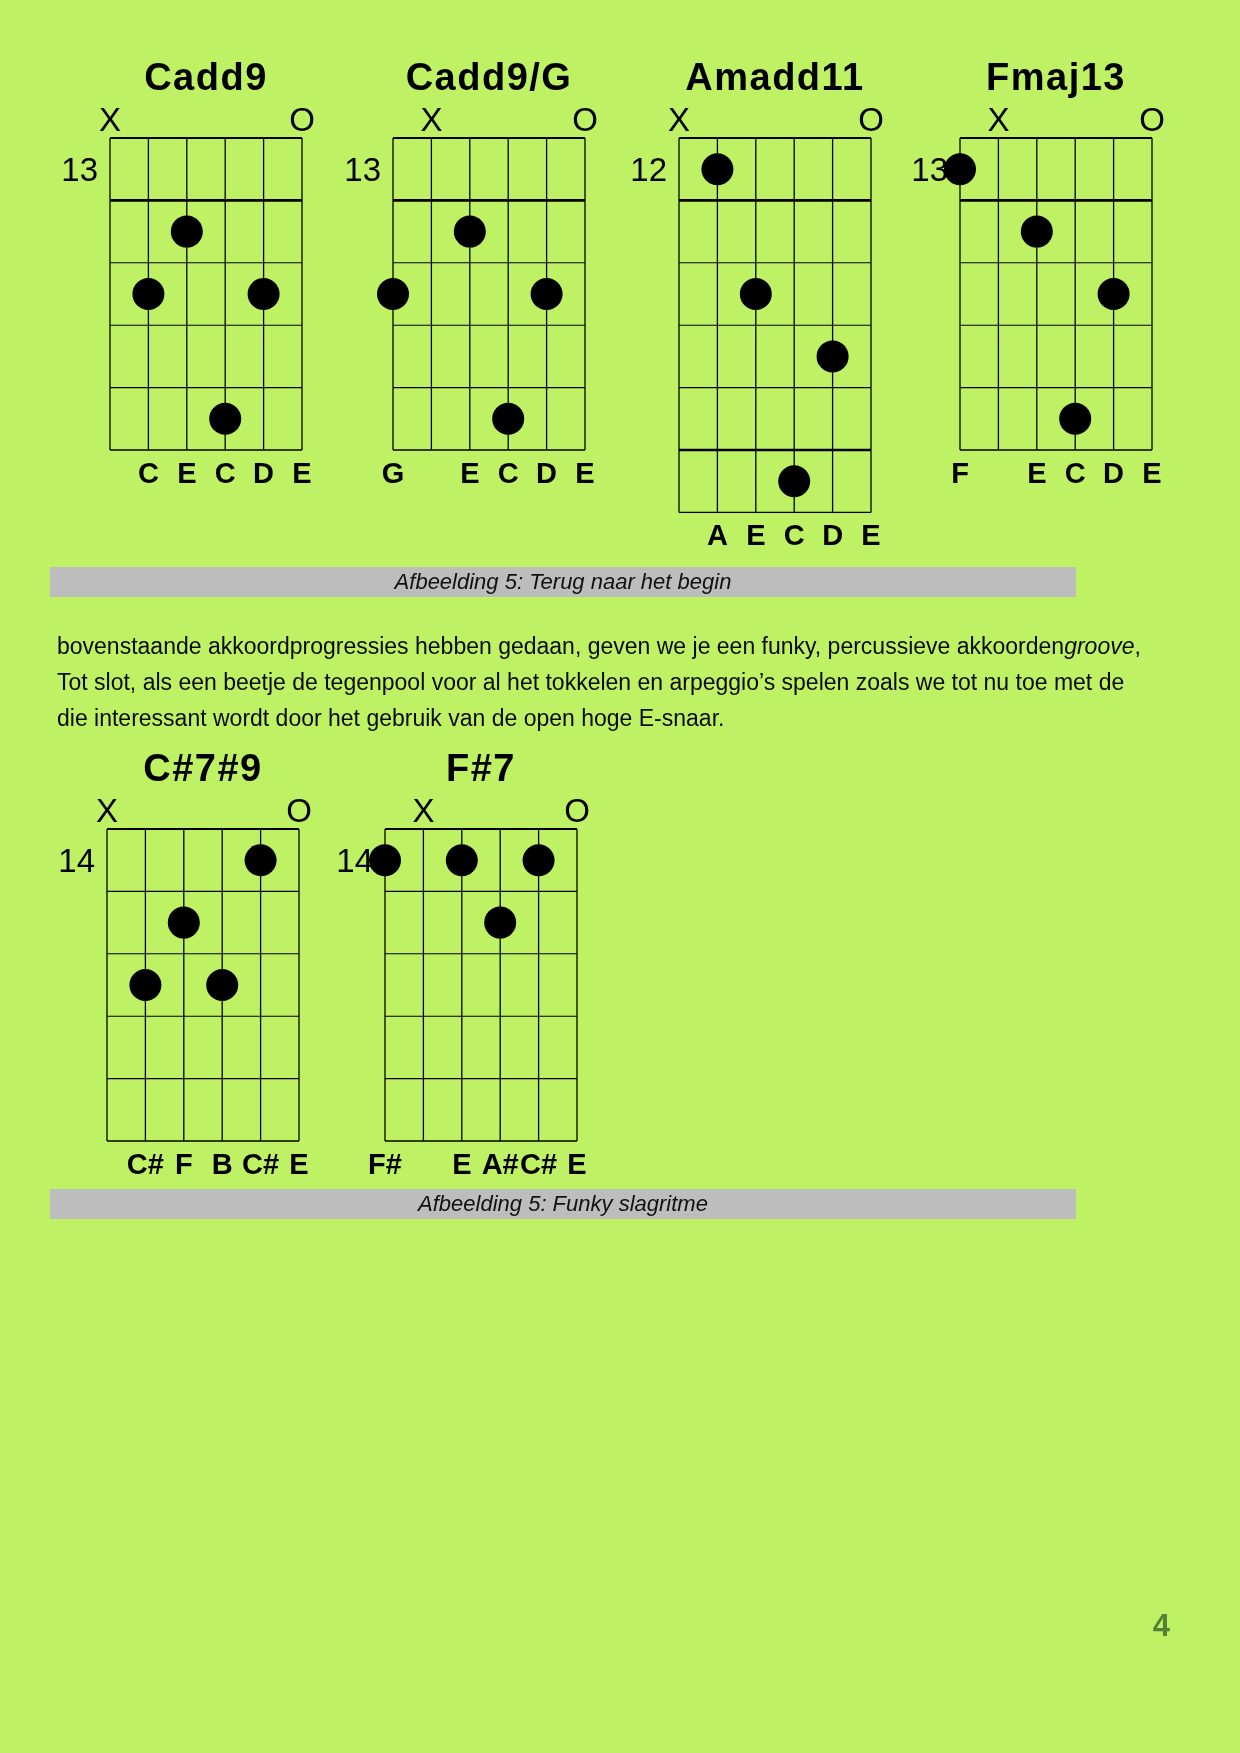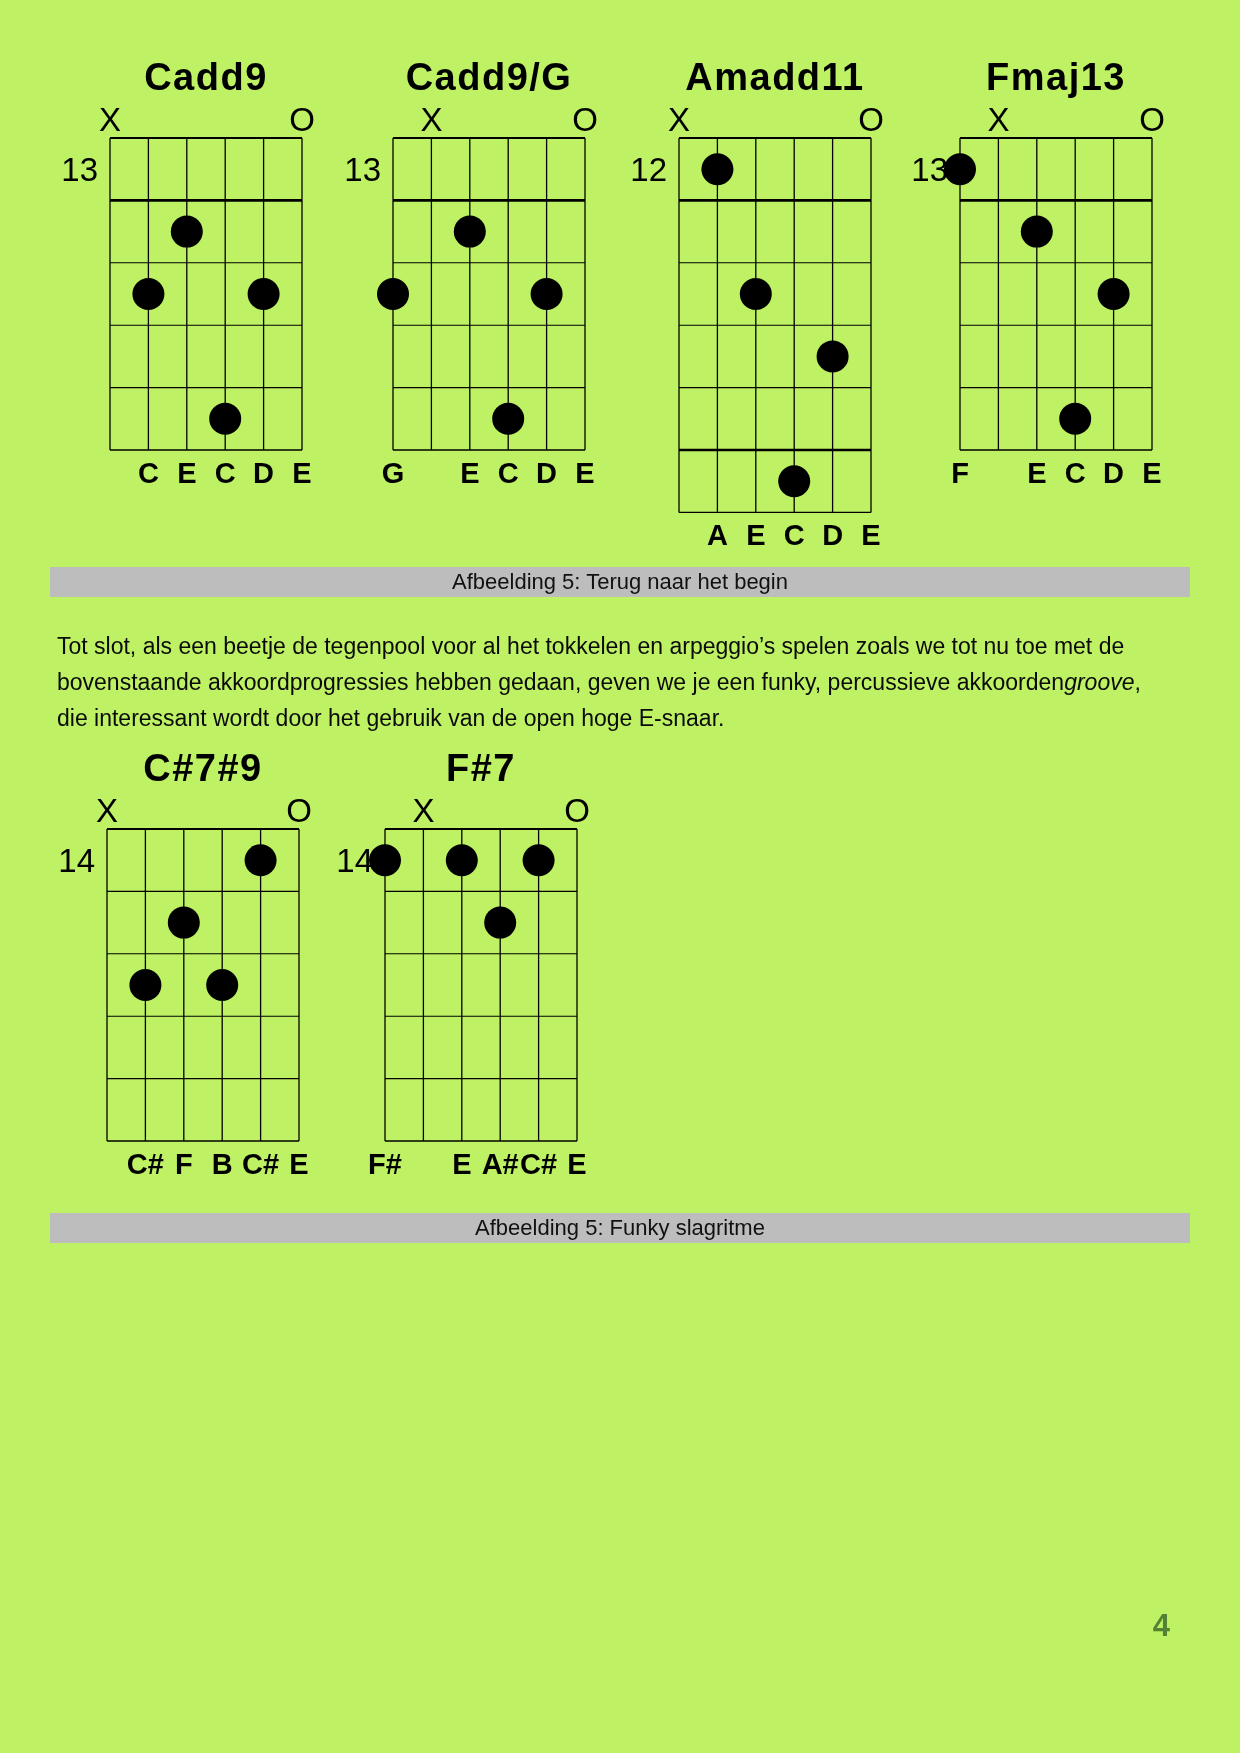--- a/index.html
+++ b/index.html
@@ -6,24 +6,24 @@
   #page{
     position:relative;
     width:1240px;height:1753px;
     background:#ffffff;
     font-family:"Liberation Sans", sans-serif;
     color:#000;
     overflow:hidden;
     margin:0 auto;
   }
   .caption-bar{
-    position:absolute;left:50px;width:1140px;height:30px;
+    position:absolute;left:50px;width:1026px;height:30px;
     background:#bdbdbd;
     display:flex;align-items:center;justify-content:center;
-    font-size:22px;color:#111;
+    font-style:italic;font-size:22px;color:#111;
   }
   #caption1{top:567px;}
   #caption2{top:1189px;}
   #paragraph{
     position:absolute;left:57px;top:628px;width:1150px;
     font-size:23px;line-height:36px;color:#0a0a0a;
   }
   #paragraph .pline{white-space:nowrap;}
   #paragraph .it{font-style:italic;}
   #page-number{
@@ -152,22 +152,22 @@
         <text x="213.6" y="433" text-anchor="middle" class="dg-note">D</text>
         <text x="252" y="433" text-anchor="middle" class="dg-note">E</text>
       </svg>
     </div>
 
   <div id="caption1" class="caption-bar" style="background: rgb(189, 189, 189);">
     <span>Afbeelding 5: Terug naar het begin</span>
   </div>
 
   <div id="paragraph">
+      <div class="pline"><span>bovenstaande akkoordprogressies hebben gedaan, geven we je een funky, percussieve akkoorden</span><span class="it">groove</span><span>,</span></div>
       <div class="pline"><span>Tot slot, als een beetje de tegenpool voor al het tokkelen en arpeggio’s spelen zoals we tot nu toe met de</span></div>
-      <div class="pline"><span>bovenstaande akkoordprogressies hebben gedaan, geven we je een funky, percussieve akkoorden</span><span class="it">groove</span><span>,</span></div>
       <div class="pline"><span>die interessant wordt door het gebruik van de open hoge E-snaar.</span></div>
     </div>
 
   <div id="figure2-diagrams">
       <svg class="chord" width="300" height="452" viewBox="0 0 300 452" style="left: 47px; top: 741px;">
         <text x="156" y="40" text-anchor="middle" class="dg-title">C#7#9</text>
         <text x="60" y="81" text-anchor="middle" class="dg-xo">X</text>
         <text x="252" y="81" text-anchor="middle" class="dg-xo">O</text>
         <text x="48" y="131" text-anchor="end" class="dg-fret">14</text>
         <line x1="60" y1="88" x2="252" y2="88" stroke="#000" stroke-width="1.8"></line>
@@ -214,19 +214,19 @@
         <circle cx="213.6" cy="119.2" r="16" fill="#000"></circle>
         <circle cx="175.2" cy="181.6" r="16" fill="#000"></circle>
         <text x="60" y="433" text-anchor="middle" class="dg-note">F#</text>
         <text x="136.8" y="433" text-anchor="middle" class="dg-note">E</text>
         <text x="175.2" y="433" text-anchor="middle" class="dg-note">A#</text>
         <text x="213.6" y="433" text-anchor="middle" class="dg-note">C#</text>
         <text x="252" y="433" text-anchor="middle" class="dg-note">E</text>
       </svg>
     </div>
 
-  <div id="caption2" class="caption-bar" style="background: rgb(189, 189, 189); margin-top: 24px;">
+  <div id="caption2" class="caption-bar" style="background: rgb(189, 189, 189);">
     <span>Afbeelding 5: Funky slagritme</span>
   </div>
 
   <div id="page-number" style="color: rgb(83, 129, 53);">4</div>
 
 </div>
 
 </body></html>

